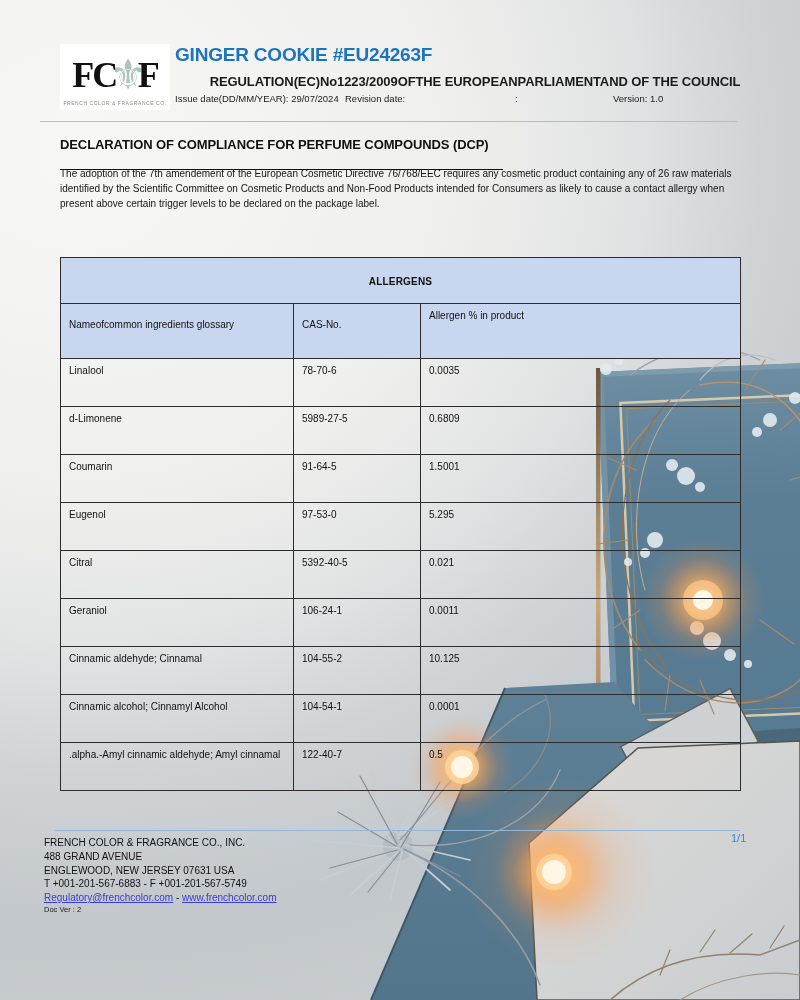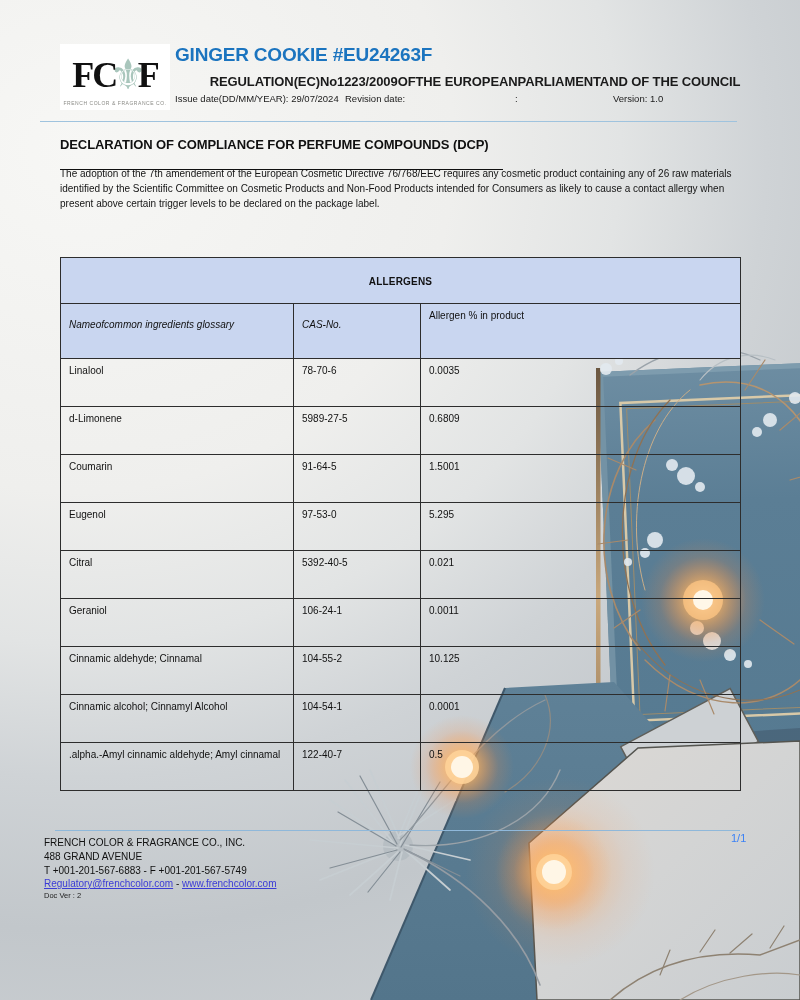--- a/index.html
+++ b/index.html
@@ -28,21 +28,21 @@
   
   .decl-heading{position:absolute;left:60px;top:137px;font-size:13px;font-weight:bold;color:#101010;border-bottom:1.5px solid #101010;padding-bottom:17px;padding-right:14px;letter-spacing:-.1px;}
   .decl-body{position:absolute;left:60px;top:166px;width:684px;font-size:10px;line-height:1.52;color:#141414;}
 
   
   .allergen-table{position:absolute;left:60px;top:257px;width:680px;border-collapse:collapse;table-layout:fixed;}
   .allergen-table col.c1{width:233px;} .allergen-table col.c2{width:127px;} .allergen-table col.c3{width:320px;}
   .allergen-table td,.allergen-table th{border:1px solid #2d2d2d;font-weight:normal;text-align:left;vertical-align:top;background:transparent;}
   .t-title{background:#24ace2 !important;color:#0b0b0b;font-weight:bold !important;font-size:10.5px;text-align:center !important;height:21px;vertical-align:middle !important;letter-spacing:.2px;}
   .allergen-table thead th{background:#c9d6f0 !important;font-size:10px;height:35px;padding:6px 8px 4px 8px;color:#111;}
-  .allergen-table thead th.low{padding-top:15px;font-style:italic;}
+  .allergen-table thead th.low{padding-top:15px;}
   .allergen-table tbody td{font-size:10px;height:37px;padding:6px 8px 4px 8px;color:#111;}
 
   
   .footer-divider{position:absolute;left:55px;top:830px;width:685px;height:1px;background:#8fb8da;}
   .footer-block{position:absolute;left:44px;top:836px;font-size:10px;line-height:13.8px;color:#111;}
   .footer-block a{color:#3b3bd6;text-decoration:underline;}
   .doc-ver{font-size:7.5px;line-height:10px;color:#222;}
   .page-num{position:absolute;left:685px;top:832px;font-size:11px;color:#3b82f6;margin-left:46px;}
 </style>
 </head>
@@ -242,20 +242,21 @@
           <td>122-40-7</td>
           <td>0.5</td>
         </tr>
       </tbody>
   </table>
 
   <div class="footer-divider"></div>
   <div class="footer-block">
     <div>FRENCH COLOR &amp; FRAGRANCE CO., INC.</div>
     <div>488 GRAND AVENUE</div>
+    <div>ENGLEWOOD, NEW JERSEY 07631 USA</div>
     <div>T +001-201-567-6883 - F +001-201-567-5749</div>
     <div>
       <a href="#">Regulatory@frenchcolor.com</a><span> - </span><a href="#">www.frenchcolor.com</a>
     </div>
     <div class="doc-ver">Doc Ver : 2</div>
   </div>
   <div class="page-num">1/1</div>
 
 </div>
 

